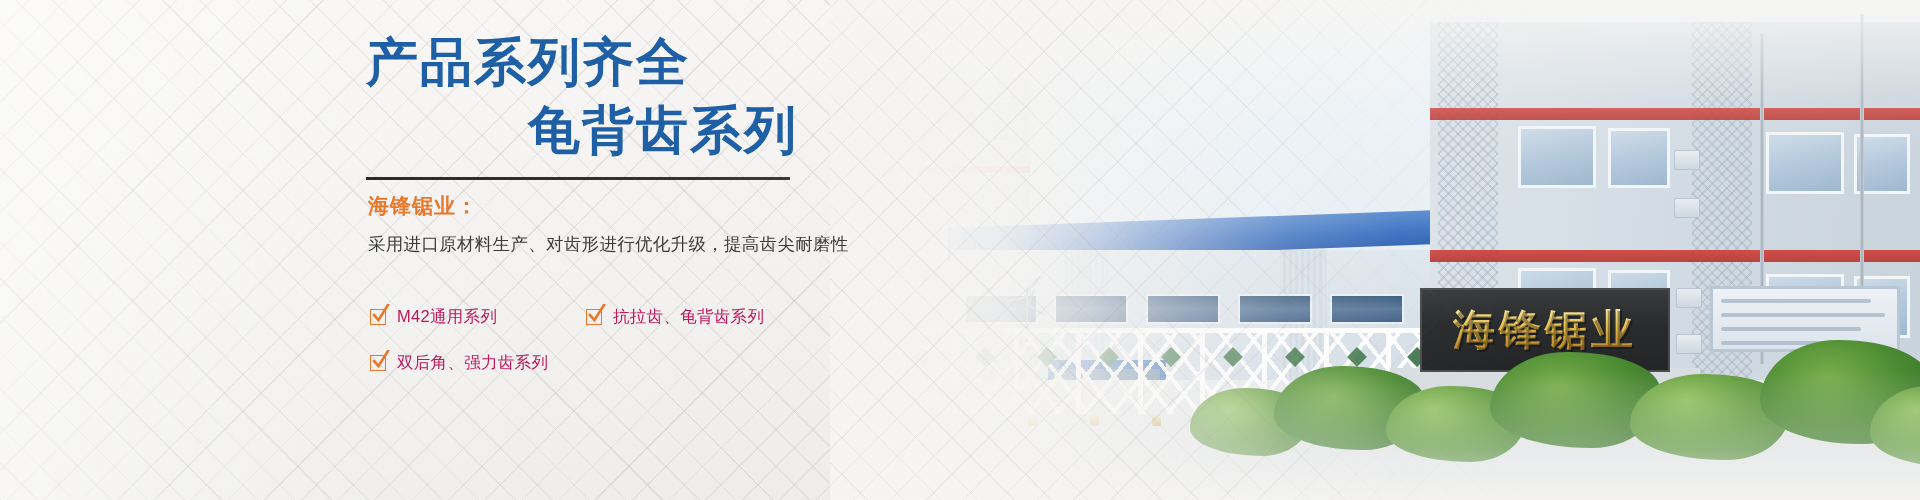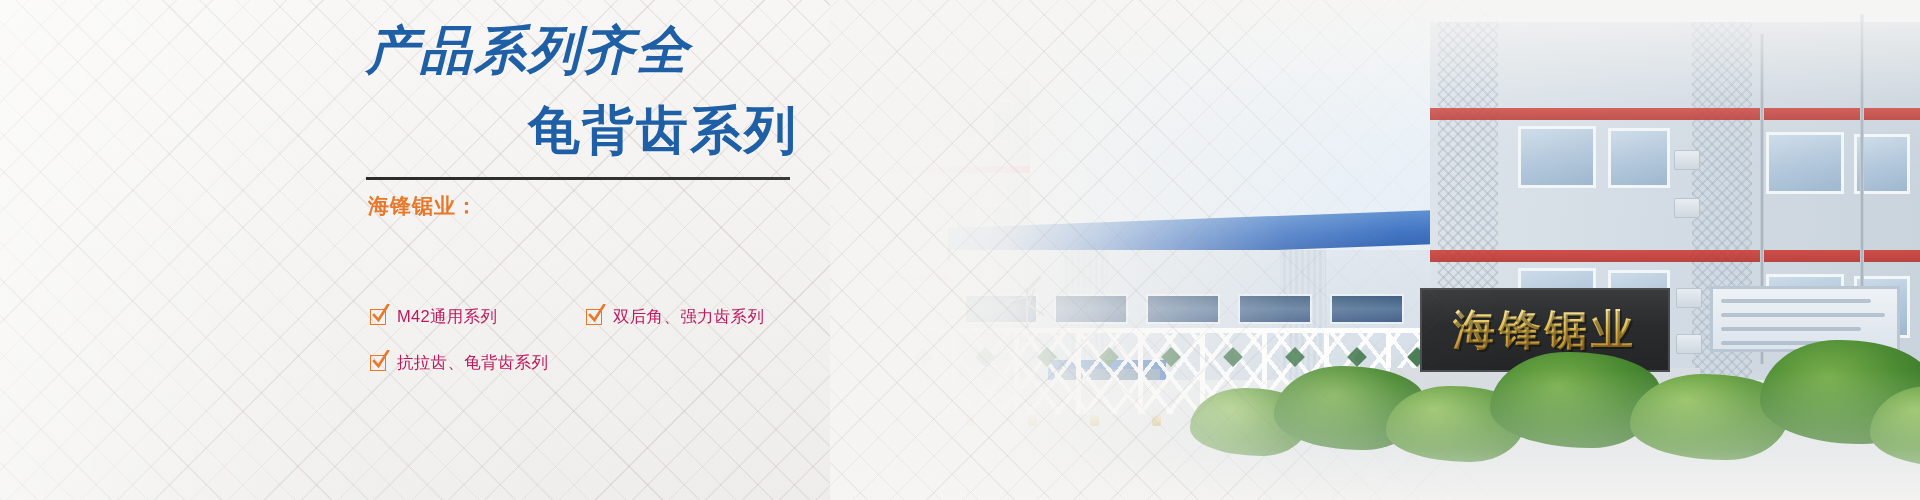--- a/index.html
+++ b/index.html
@@ -266,21 +266,21 @@
   .headline {
     position:absolute;
     color:#1e5fa6;
     font-weight:bold;
     font-size:52px;
     letter-spacing:2px;
     line-height:1;
     white-space:nowrap;
     text-shadow:0 1px 0 rgba(255,255,255,.6);
   }
-  #headline-1 { left:366px; top:24px;font-style:italic; }
+  #headline-1 { left:366px; top:36px; }
   #headline-2 { left:528px; top:104px; }
 
   .divider {
     position:absolute; left:366px; top:177px; width:424px; height:3px;
     background:linear-gradient(90deg,#2b2b2b 0%,#333 75%,#3a3a3a 100%);
   }
 
   .feature-title {
     position:absolute; left:368px; top:192px;
     color:#e8772a; font-weight:bold; font-size:21px;
@@ -460,44 +460,45 @@
   <div id="copy">
 
     <div class="headline" id="headline-1">产品系列齐全</div>
 
     <div class="headline" id="headline-2">龟背齿系列</div>
 
     <div class="divider"></div>
 
     <div class="feature-title">海锋锯业：</div>
 
+    <div class="feature-desc">采用进口原材料生产、对齿形进行优化升级，提高齿尖耐磨性</div>
 
     <div id="checklist">
       <div class="check-item">
         <span class="check-box">
           <svg width="18" height="20" viewBox="0 0 18 20" aria-hidden="true">
             <path d="M2 11 L6.5 16 L16 1" fill="none" stroke="#e8772a" stroke-width="2.6" stroke-linecap="square" stroke-linejoin="miter"></path>
           </svg>
         </span>
         <span class="check-label">M42通用系列</span>
       </div>
 
 
       <div class="check-item">
         <span class="check-box">
           <svg width="18" height="20" viewBox="0 0 18 20" aria-hidden="true">
             <path d="M2 11 L6.5 16 L16 1" fill="none" stroke="#e8772a" stroke-width="2.6" stroke-linecap="square" stroke-linejoin="miter"></path>
           </svg>
         </span>
-        <span class="check-label">双后角、强力齿系列</span>
+        <span class="check-label">抗拉齿、龟背齿系列</span>
       </div>
 
       <div class="check-item">
         <span class="check-box">
           <svg width="18" height="20" viewBox="0 0 18 20" aria-hidden="true">
             <path d="M2 11 L6.5 16 L16 1" fill="none" stroke="#e8772a" stroke-width="2.6" stroke-linecap="square" stroke-linejoin="miter"></path>
           </svg>
         </span>
-        <span class="check-label">抗拉齿、龟背齿系列</span>
+        <span class="check-label">双后角、强力齿系列</span>
       </div>
     </div>
   </div>
 </div>
 
 </body></html>

